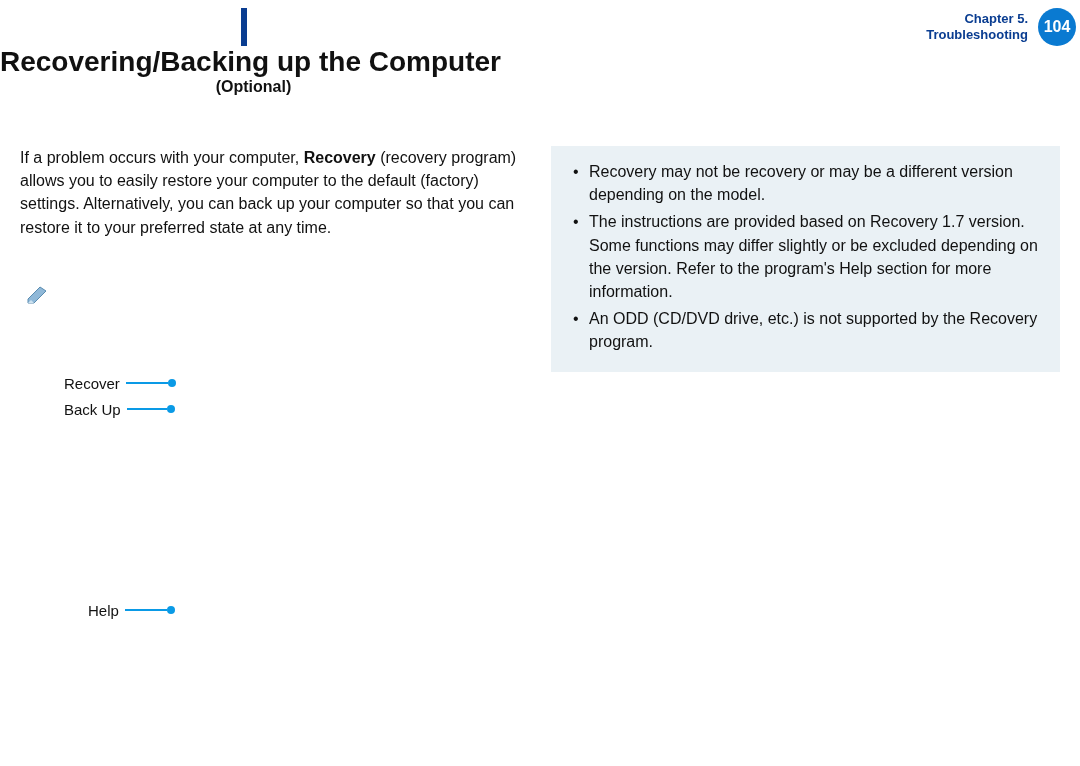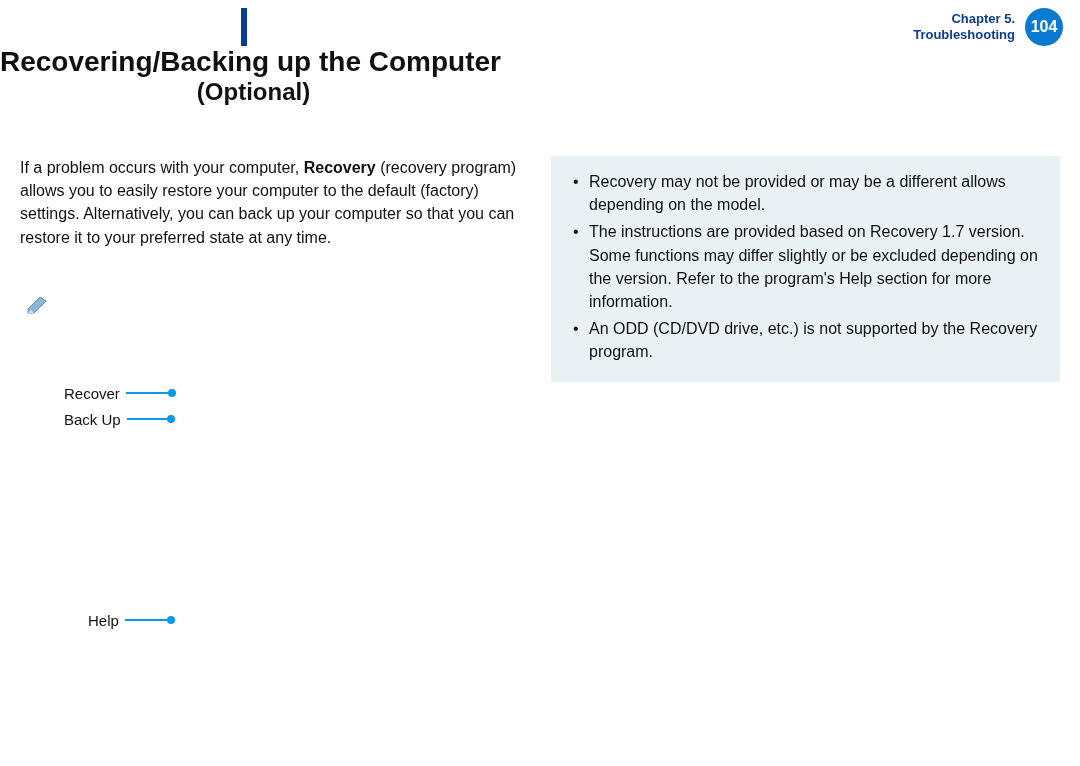--- a/index.html
+++ b/index.html
@@ -28,30 +28,30 @@
     height: 38px;
     background: #0a3d91;
     margin-right: 12px;
   }
   .title-text {
     font-size: 28px;
     font-weight: 700;
     color: #111;
   }
   .title-optional {
-    font-size: 24px;
+    font-size: 16px;
     font-weight: 700;
     color: #111;
     margin-left: 6px;
   }
   .header-right {
     display: flex;
     align-items: center;
     gap: 10px;
-    padding-right: 17px;
+    padding-right: 4px;
   }
   .chapter-block {
     text-align: right;
     font-size: 13px;
     font-weight: 700;
     color: #0a3d91;
     line-height: 1.25;
   }
   .page-badge {
     width: 38px;
@@ -213,20 +213,20 @@
             <div class="callout-dot"></div>
           </div>
       </div>
     </div>
 
   </div>
 
   <div class="col">
     <div class="info-box">
       <ul>
-        <li>Recovery may not be provided or may be a different allows depending on the model.</li>
+        <li>Recovery may not be recovery or may be a different version depending on the model.</li>
         <li>The instructions are provided based on Recovery 1.7 version. Some functions may differ slightly or be excluded depending on the version. Refer to the program's Help section for more information.</li>
         <li>An ODD (CD/DVD drive, etc.) is not supported by the Recovery program.</li>
       </ul>
     </div>
   </div>
 
 </div>
 
 </body></html>

